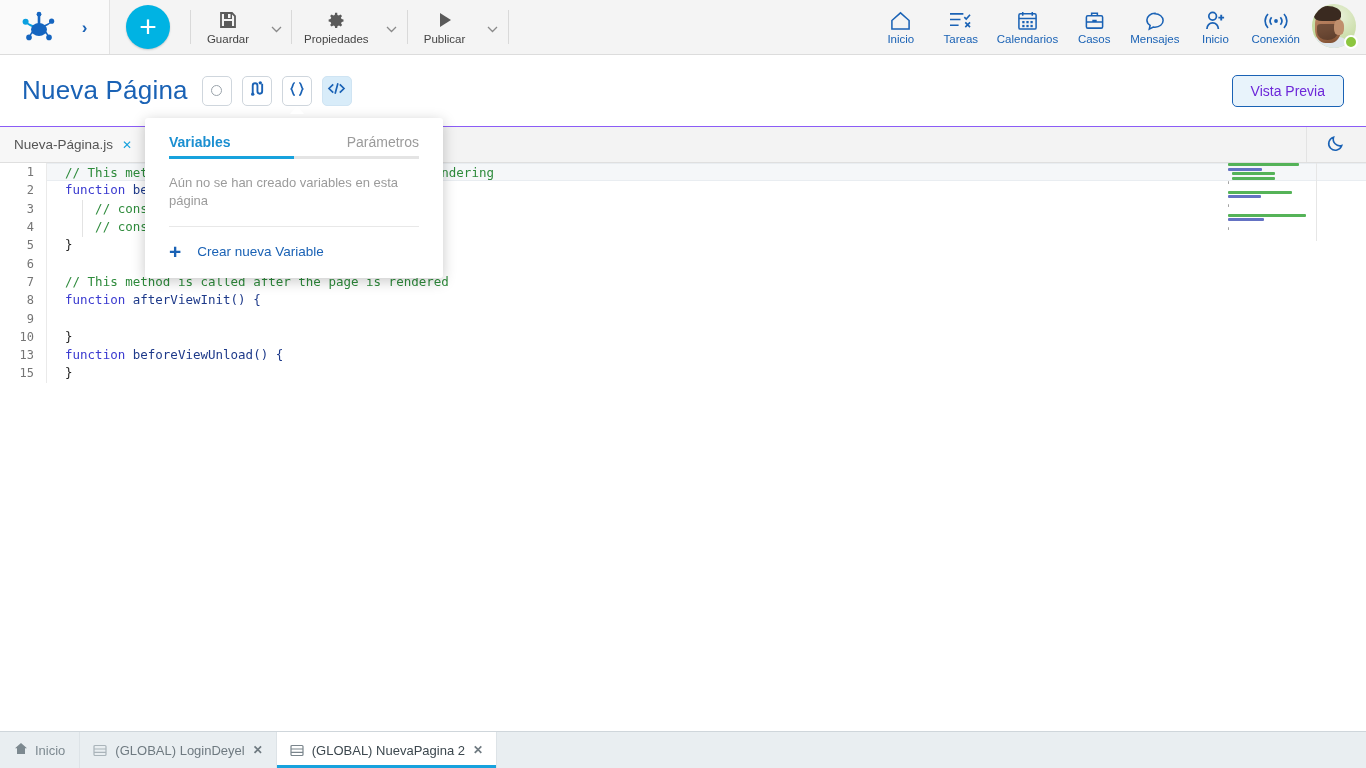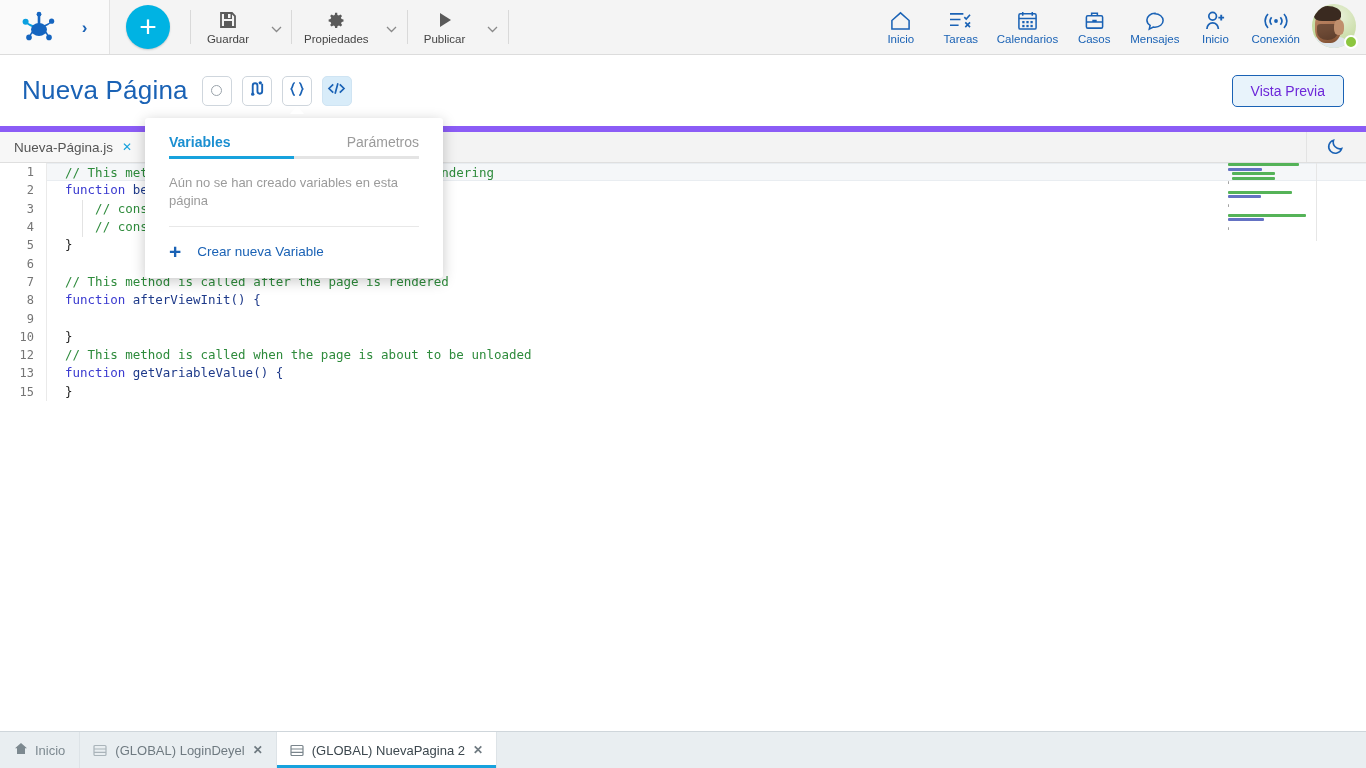--- a/index.html
+++ b/index.html
@@ -144,21 +144,21 @@
   .popup-divider { height: 1px; background: #e8e8e8; margin: 0 24px; }
   .popup-action {
     display: flex; align-items: center; gap: 16px; padding: 14px 24px 10px;
     color: #1a62b5; font-size: 13.5px; cursor: pointer;
   }
   .popup-plus { font-size: 21px; line-height: 1; font-weight: 700; color: #1a62b5; }
 
   
   .editor-tabbar {
     position: absolute; top: 126px; left: 0; width: 1366px; height: 37px;
-    background: #f3f3f3; border-top: 6px solid #8b5cf6; border-bottom: 1px solid #dfdfdf;
+    background: #f3f3f3; border-top: 1px solid #8b5cf6; border-bottom: 1px solid #dfdfdf;
     display: flex; align-items: stretch;
   }
   .etab {
     display: flex; align-items: center; padding: 0 14px; font-size: 13.5px;
     color: #555; background: #f7f7f7; border-right: 1px solid #e3e3e3; cursor: pointer;
     gap: 9px;
   }
   .etab-close { color: #17a2dd; font-size: 12px; }
   .etab-fill { flex: 1; }
   .moon-btn {
@@ -522,28 +522,23 @@
           <span class="ln-num">9</span>
           <span class="ln-gutterline"></span>
           <span class="ln-text"><span class="c-pl"></span></span>
         </div>
         <div class="code-line">
           <span class="ln-num">10</span>
           <span class="ln-gutterline"></span>
           <span class="ln-text"><span class="c-pl">}</span></span>
         </div>
         <div class="code-line">
-          <span class="ln-num">12</span>
-          <span class="ln-gutterline"></span>
-          <span class="ln-text"><span class="c-com">// This method is called when the page is about to be unloaded</span></span>
-        </div>
-        <div class="code-line">
           <span class="ln-num">13</span>
           <span class="ln-gutterline"></span>
-          <span class="ln-text"><span class="c-kw">function </span><span class="c-fn">getVariableValue() {</span></span>
+          <span class="ln-text"><span class="c-kw">function </span><span class="c-fn">beforeViewUnload() {</span></span>
         </div>
         <div class="code-line">
           <span class="ln-num">15</span>
           <span class="ln-gutterline"></span>
           <span class="ln-text"><span class="c-pl">}</span></span>
         </div>
       </div>
     <div class="indent-guide" style="top:37px;height:37px;"></div>
     <div class="mm-edge"></div>
     <div class="minimap" id="minimap">

